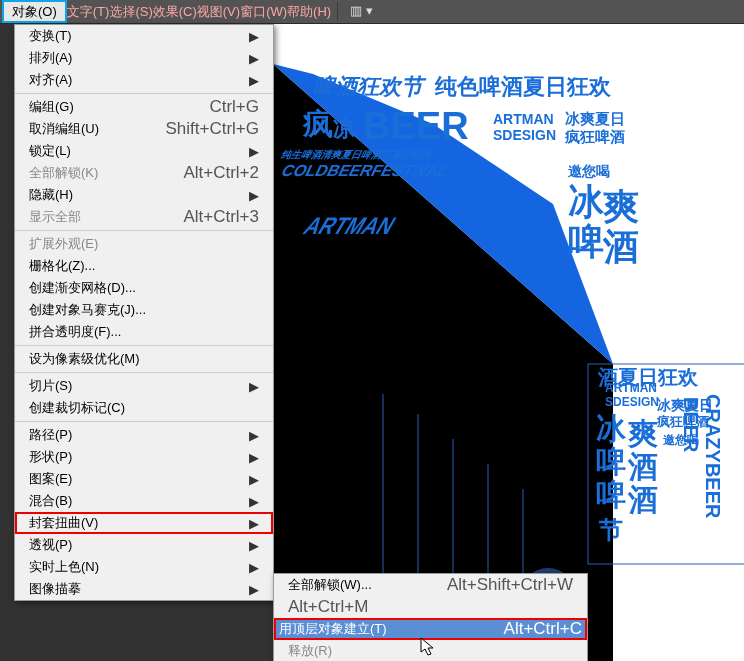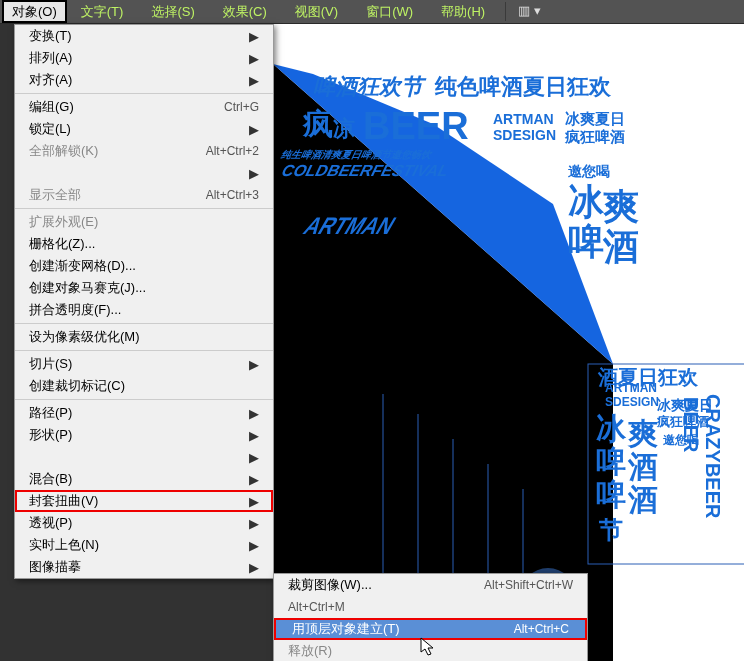--- a/index.html
+++ b/index.html
@@ -1,33 +1,33 @@
 <!DOCTYPE html>
 <html><head>
 <meta charset="utf-8">
 <style>
 * { box-sizing: border-box; margin: 0; padding: 0; }
 body { width: 744px; height: 661px; background: #323232; font-family: "Microsoft YaHei", sans-serif; font-size: 13px; overflow: hidden; position: relative; }
 .menubar { height: 24px; background: #535353; display: flex; padding: 0 2px; border-bottom: 1px solid #2a2a2a; }
-.menubar-item { padding: 3px 14px; color: #bef264; cursor: pointer; }
-.menubar-item.active { background: #e8e8e8; color: #000; border: 2px solid #000000; padding: 1px 8px; }
+.menubar-item { padding: 3px 0; color: #fca5a5; cursor: pointer; }
+.menubar-item.active { background: #e8e8e8; color: #000; border: 2px solid #0ea5e9; padding: 1px 8px; }
 .sep { width: 1px; background: #3a3a3a; margin: 2px 6px; }
 .tool-btn { color: #ddd; padding: 3px 6px; }
 .canvas-area { position: absolute; left: 273px; top: 24px; right: 0; bottom: 0; background: #be185d; overflow: hidden; }
 .artwork { width: 100%; height: 100%; }
 .dropdown { position: absolute; left: 14px; top: 24px; width: 260px; background: #f0f0f0; box-shadow: 2px 2px 6px rgba(0,0,0,0.5); border: 1px solid #999; z-index: 10; }
 .menu-row { display: flex; align-items: center; padding: 3px 14px; color: #000; cursor: pointer; height: 22px; }
 .menu-row.disabled { color: #888; gap: 45px; }
 .menu-row .label { flex: 1; }
-.menu-row .shortcut { color: #555; font-size: 12px; }
+.menu-row .shortcut { color: #555; font-size: 17px; }
 .menu-row .arrow { margin-left: auto; color: #333; }
 .menu-row.redbox { border: 2px solid #e00; padding: 1px 12px; gap: 44px; }
 .divider { height: 1px; background: #ccc; margin: 2px 0; }
 .submenu { position: absolute; left: 273px; top: 573px; width: 315px; background: #f0f0f0; border: 1px solid #999; box-shadow: 2px 2px 6px rgba(0,0,0,0.5); z-index: 20; }
-.submenu .menu-row.highlight { background: #5a8fd6; color: #fff; border: 2px solid #e00; padding: 1px 16px; }
+.submenu .menu-row.highlight { background: #5a8fd6; color: #fff; border: 2px solid #e00; padding: 1px 3px; }
 .submenu .menu-row.highlight .shortcut { color: #fff; }
 .cursor { position: absolute; left: 420px; top: 637px; z-index: 50; pointer-events:none;}
 </style>
 </head>
 <body>
 
 <div class="menubar">
   <div class="menubar-item active">对象(O)</div>
   <div class="menubar-item">文字(T)</div>
   <div class="menubar-item">选择(S)</div>
@@ -106,28 +106,33 @@
     <div class="menu-row">
       <span class="label">对齐(A)</span>
       <span class="arrow">▶</span>
     </div>
     <div class="divider"></div>
     <div class="menu-row">
       <span class="label">编组(G)</span>
       <span class="shortcut">Ctrl+G</span>
     </div>
     <div class="menu-row">
+      <span class="label">取消编组(U)</span>
+      <span class="shortcut">Shift+Ctrl+G</span>
+    </div>
+    <div class="menu-row">
       <span class="label">锁定(L)</span>
       <span class="arrow">▶</span>
     </div>
     <div class="menu-row disabled">
       <span class="label">全部解锁(K)</span>
       <span class="shortcut">Alt+Ctrl+2</span>
     </div>
     <div class="menu-row">
+      <span class="label">隐藏(H)</span>
       <span class="arrow">▶</span>
     </div>
     <div class="menu-row disabled">
       <span class="label">显示全部</span>
       <span class="shortcut">Alt+Ctrl+3</span>
     </div>
     <div class="divider"></div>
     <div class="menu-row disabled">
       <span class="label">扩展外观(E)</span>
     </div>
@@ -158,20 +163,21 @@
     <div class="divider"></div>
     <div class="menu-row">
       <span class="label">路径(P)</span>
       <span class="arrow">▶</span>
     </div>
     <div class="menu-row">
       <span class="label">形状(P)</span>
       <span class="arrow">▶</span>
     </div>
     <div class="menu-row">
+      <span class="label">图案(E)</span>
       <span class="arrow">▶</span>
     </div>
     <div class="menu-row">
       <span class="label">混合(B)</span>
       <span class="arrow">▶</span>
     </div>
     <div class="menu-row redbox">
       <span class="label">封套扭曲(V)</span>
       <span class="arrow">▶</span>
     </div>
@@ -183,21 +189,21 @@
       <span class="label">实时上色(N)</span>
       <span class="arrow">▶</span>
     </div>
     <div class="menu-row">
       <span class="label">图像描摹</span>
       <span class="arrow">▶</span>
     </div>
   </div>
 <div class="submenu" id="submenu">
     <div class="menu-row">
-      <span class="label">裁剪图像(W)...</span>
+      <span class="label">全部解锁(W)...</span>
       <span class="shortcut">Alt+Shift+Ctrl+W</span>
     </div>
     <div class="menu-row">
       <span class="shortcut">Alt+Ctrl+M</span>
     </div>
     <div class="menu-row highlight">
       <span class="label">用顶层对象建立(T)</span>
       <span class="shortcut">Alt+Ctrl+C</span>
     </div>
     <div class="menu-row disabled">

